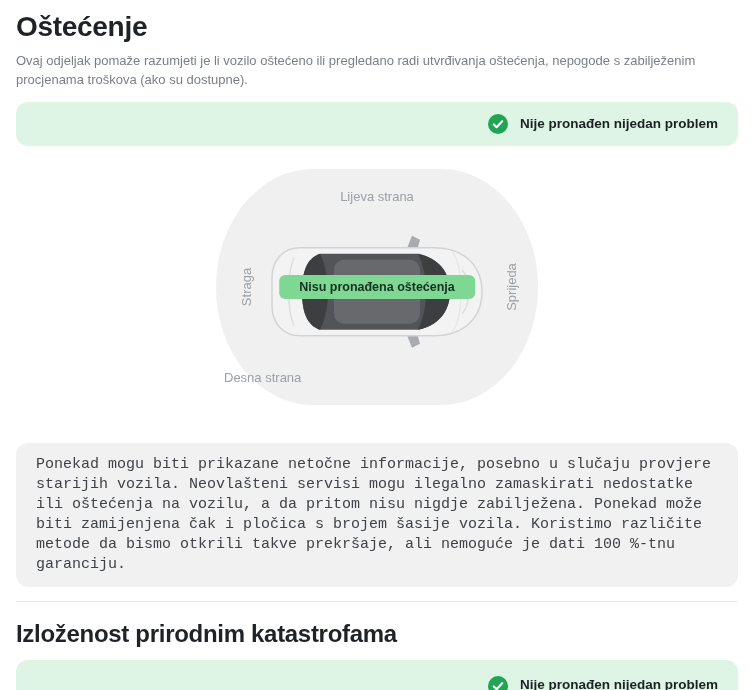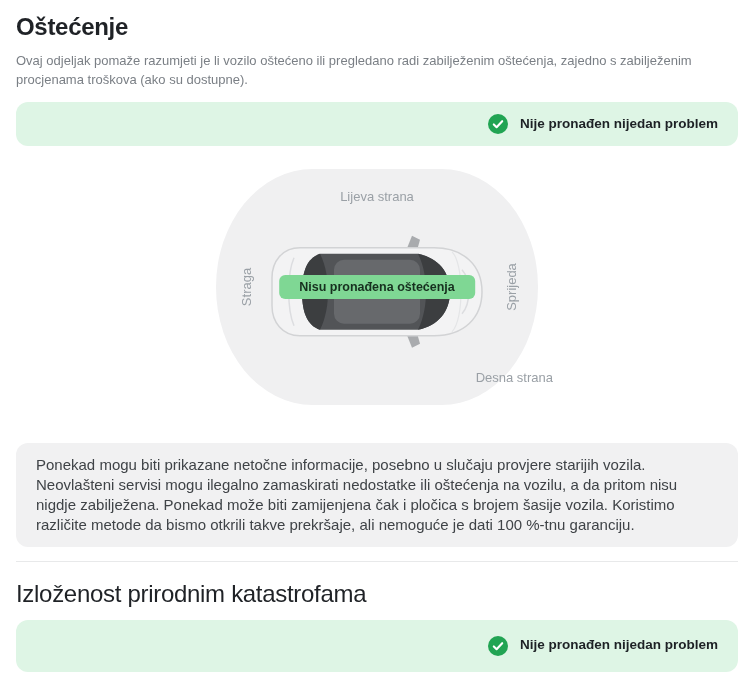--- a/index.html
+++ b/index.html
@@ -11,57 +11,57 @@
     --note-bg:#f1f1f2;
     --text-dark:#1f2226;
     --text-gray:#7a7f85;
     --label-gray:#9aa0a6;
     --divider:#e8e9ea;
   }
   *{box-sizing:border-box;margin:0;padding:0;}
   html,body{width:756px;height:690px;overflow:hidden;background:#ffffff;}
   body{font-family:"Liberation Sans","DejaVu Sans",sans-serif;color:var(--text-dark);}
   .page{padding:0 18px 0 16px;width:756px;}
-  h1.sec-title{font-size:24px;font-weight:700;letter-spacing:-0.3px;margin-top:12px;line-height:29px;color:var(--text-dark);}
-  h2.sec-title{font-size:24px;font-weight:400;letter-spacing:-0.3px;margin-top:17px;line-height:29px;color:var(--text-dark);}
+  h1.sec-title{font-size:28px;font-weight:700;letter-spacing:-0.3px;margin-top:12px;line-height:29px;color:var(--text-dark);}
+  h2.sec-title{font-size:24px;font-weight:700;letter-spacing:-0.3px;margin-top:17px;line-height:29px;color:var(--text-dark);}
   .sec-desc{font-size:13px;line-height:19px;color:var(--text-gray);margin-top:10px;}
   .sec-desc.single{margin-top:8px;}
 
   .banner{background:var(--banner-bg);border-radius:12px;display:flex;gap:12px;align-items:center;
           padding:12px 20px;margin-top:13px;justify-content:flex-end;}
   .banner .check{flex:0 0 20px;width:20px;height:20px;display:block;}
   .banner .b-title{font-size:13.5px;font-weight:700;line-height:20px;color:#1d2125;}
   .banner.two-line{align-items:flex-start;padding:16px 20px;margin-top:12px;}
   .banner.two-line .b-title{line-height:18px;}
   .banner.two-line .b-sub{font-size:13.5px;line-height:18px;color:#24282c;margin-top:3px;}
 
   .diagram{position:relative;width:322px;height:236px;margin:23px auto 38px auto;}
   .blob{position:absolute;inset:0;background:var(--blob-bg);border-radius:30%/50%;}
   .d-label{position:absolute;font-size:13px;color:var(--label-gray);white-space:nowrap;}
   .d-label.top{top:20px;left:0;width:100%;text-align:center;}
-  .d-label.bottom{bottom:20px;left:15px;width:100%;text-align:right;}
+  .d-label.bottom{bottom:20px;left:8px;width:100%;text-align:left;}
   .d-label.left{top:50%;left:30px;transform:translate(-50%,-50%) rotate(-90deg);}
   .d-label.right{top:50%;left:calc(100% - 27px);transform:translate(-50%,-50%) rotate(-90deg);}
   .car{position:absolute;left:50%;top:50%;transform:translate(-50%,-46%);width:222px;height:120px;}
   .badge{position:absolute;left:50%;top:50%;transform:translate(-50%,-50%);
          background:var(--badge-bg);color:var(--badge-text);font-size:12.5px;font-weight:700;
          line-height:14px;padding:5px 20px;border-radius:6px;white-space:nowrap;}
 
   .note{background:var(--note-bg);border-radius:12px;padding:12px 20px;font-size:15px;
-        line-height:20px;color:#3f4347;}
+        line-height:20px;color:#3f4347;font-family:Liberation Mono, monospace;}
   .divider{border:none;border-top:1px solid var(--divider);margin-top:14px;}
 </style>
 </head>
 <body>
 
 <div class="page">
 
   <section>
     <h1 class="sec-title">Oštećenje</h1>
-    <p class="sec-desc">Ovaj odjeljak pomaže razumjeti je li vozilo oštećeno ili pregledano radi zabilježenim oštećenja, zajedno s zabilježenim procjenama troškova (ako su dostupne).</p>
+    <p class="sec-desc">Ovaj odjeljak pomaže razumjeti je li vozilo oštećeno ili pregledano radi utvrđivanja oštećenja, nepogode s zabilježenim procjenama troškova (ako su dostupne).</p>
 
     <div class="banner">
       <span class="check">
         <svg viewBox="0 0 20 20" width="20" height="20" aria-hidden="true">
           <circle cx="10" cy="10" r="10" fill="var(--success-green)"></circle>
           <path d="M5.8 10.4 L8.6 13.2 L14.2 7.2" fill="none" stroke="#ffffff" stroke-width="2.1" stroke-linecap="round" stroke-linejoin="round"></path>
         </svg>
       </span>
       <div class="b-title">Nije pronađen nijedan problem</div>
     </div>

